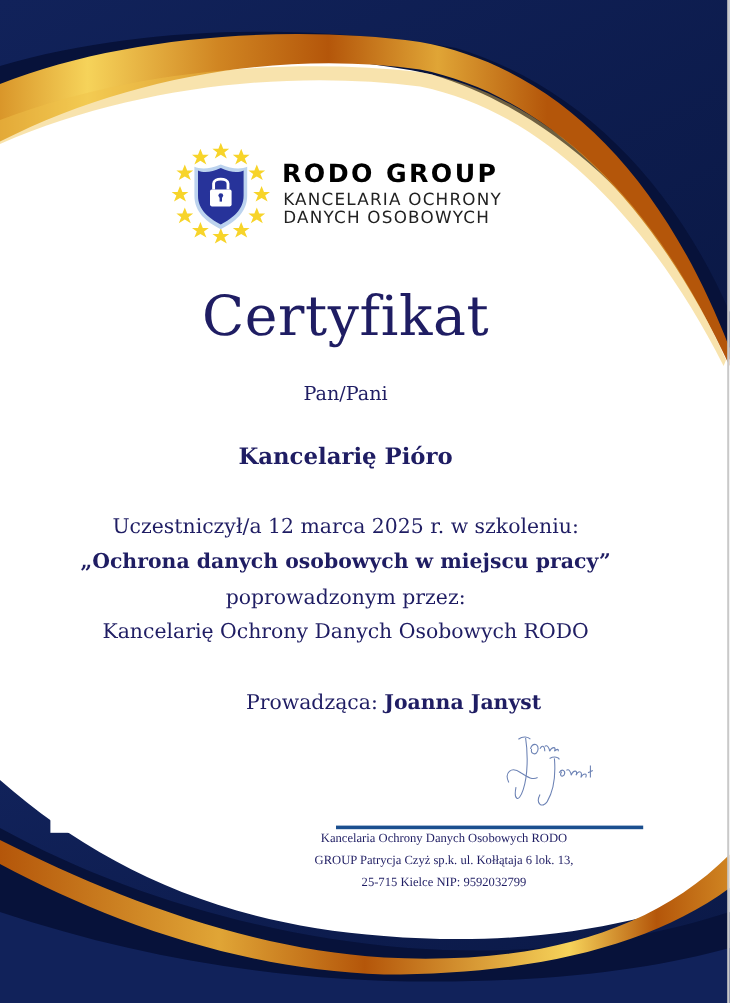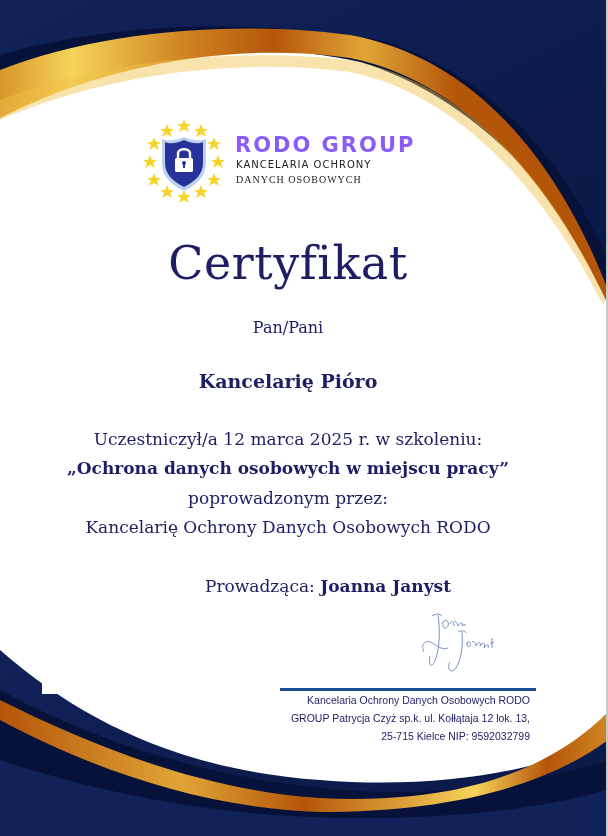--- a/index.html
+++ b/index.html
@@ -3,40 +3,40 @@
 <meta charset="utf-8">
 <style>
   html, body { margin: 0; padding: 0; }
   body { width: 608px; height: 836px; background: #ffffff; overflow: hidden; position: relative; font-family: "DejaVu Serif", serif; }
   .page { position: absolute; left: 0; top: 0; width: 608px; height: 836px; overflow: hidden; background: #fff; }
   .deco { position: absolute; left: 0; top: 0; width: 608px; height: 836px; }
   .right-edge { position: absolute; right: 0; top: 0; width: 2px; height: 836px; background: #c9c9c9; }
 
   .logo { position: absolute; left: 143px; top: 117px; width: 270px; height: 90px; }
   .logo-emblem { position: absolute; left: 0; top: 0; width: 82px; height: 88px; }
-  .logo-title { position: absolute; left: 92px; top: 16px; font-family: "DejaVu Sans", sans-serif; font-weight: bold; font-size: 21px; letter-spacing: 2px; color: #8b5cf6; white-space: nowrap; }
-  .logo-sub { position: absolute; left: 93px; font-family: "DejaVu Sans", sans-serif; font-size: 10px; letter-spacing: 1px; color: #222; white-space: nowrap; text-align: center; }
+  .logo-title { position: absolute; left: 92px; top: 16px; font-family: "DejaVu Sans", sans-serif; font-weight: bold; font-size: 21px; letter-spacing: 2px; color: #000000; white-space: nowrap; }
+  .logo-sub { position: absolute; left: 93px; font-family: "DejaVu Sans", sans-serif; font-size: 14px; letter-spacing: 1px; color: #222; white-space: nowrap; text-align: center; }
   .logo-sub.l1 { top: 42px; }
-  .logo-sub.l2 { top: 57px; font-family: Liberation Serif, serif; }
+  .logo-sub.l2 { top: 57px; }
 
   .title { position: absolute; left: 0; width: 576px; top: 236px; text-align: center; font-family: "DejaVu Serif", serif; font-size: 46px; color: #1f1d63; letter-spacing: 0.5px; }
   .line { position: absolute; left: 0; width: 576px; text-align: center; color: #1f1d63; font-family: "DejaVu Serif", serif; white-space: nowrap; }
   .pan { top: 318px; font-size: 16px; text-align: center; }
   .name { top: 370px; font-size: 19px; font-weight: bold; }
   .body1 { top: 429px; font-size: 17px; }
   .body2 { top: 458px; font-size: 17px; font-weight: bold; }
   .body3 { top: 488px; font-size: 17px; }
   .body4 { top: 517px; font-size: 17px; }
   .body5 { top: 546px; font-size: 17px; }
   .body6 { top: 576px; font-size: 17px; margin-left: 40px; }
   .bold { font-weight: bold; }
 
   .signature { position: absolute; left: 418px; top: 608px; width: 94px; height: 70px; }
   .sig-line { position: absolute; left: 280px; top: 688px; width: 256px; height: 3px; background: #1b4f8f; }
-  .footer { position: absolute; right: 78px; width: 320px; text-align: right; font-family: Liberation Sans, sans-serif; font-size: 10.5px; color: #1f1d63; white-space: nowrap; }
+  .footer { position: absolute; right: 78px; width: 320px; text-align: center; font-family: Liberation Serif, serif; font-size: 10.5px; color: #1f1d63; white-space: nowrap; }
   .f1 { top: 694px; }
   .f2 { top: 712px; }
   .f3 { top: 730px; }
 </style>
 </head>
 <body>
 
 <div class="page">
 
   <svg class="deco" viewBox="0 0 608 836" preserveAspectRatio="none">
@@ -129,15 +129,15 @@
       <path d="M14,8 C18,5 22,6 24,8 M20,7 C22,20 22,38 18,50 C14,62 10,58 12,48"></path>
       <path d="M24,16 C26,10 32,12 30,18 C28,22 24,20 25,16 M32,16 C34,12 36,14 36,18 M36,14 C38,12 40,16 40,18 C42,14 46,14 44,18 C46,16 48,16 47,18"></path>
       <path d="M6,44 C2,36 8,30 16,36 C22,40 26,42 30,40"></path>
       <path d="M40,24 C44,22 48,23 48,25 M44,24 C45,36 44,50 38,60 C34,66 28,62 32,54"></path>
       <path d="M48,36 C50,32 54,34 52,38 C50,40 48,38 50,35 M54,34 C56,32 58,36 58,38 C60,33 64,34 62,38 C64,34 68,34 66,40 C68,36 72,36 70,40 M72,36 L76,34 M74,30 L74,40"></path>
     </g>
   </svg>
 
   <div class="sig-line"></div>
   <div class="footer f1">Kancelaria Ochrony Danych Osobowych RODO</div>
-  <div class="footer f2">GROUP Patrycja Czyż sp.k. ul. Kołłątaja 12 lok. 13,</div>
+  <div class="footer f2">GROUP Patrycja Czyż sp.k. ul. Kołłątaja 6 lok. 13,</div>
   <div class="footer f3">25-715 Kielce NIP: 9592032799</div>
 </div>
 
 </body></html>

